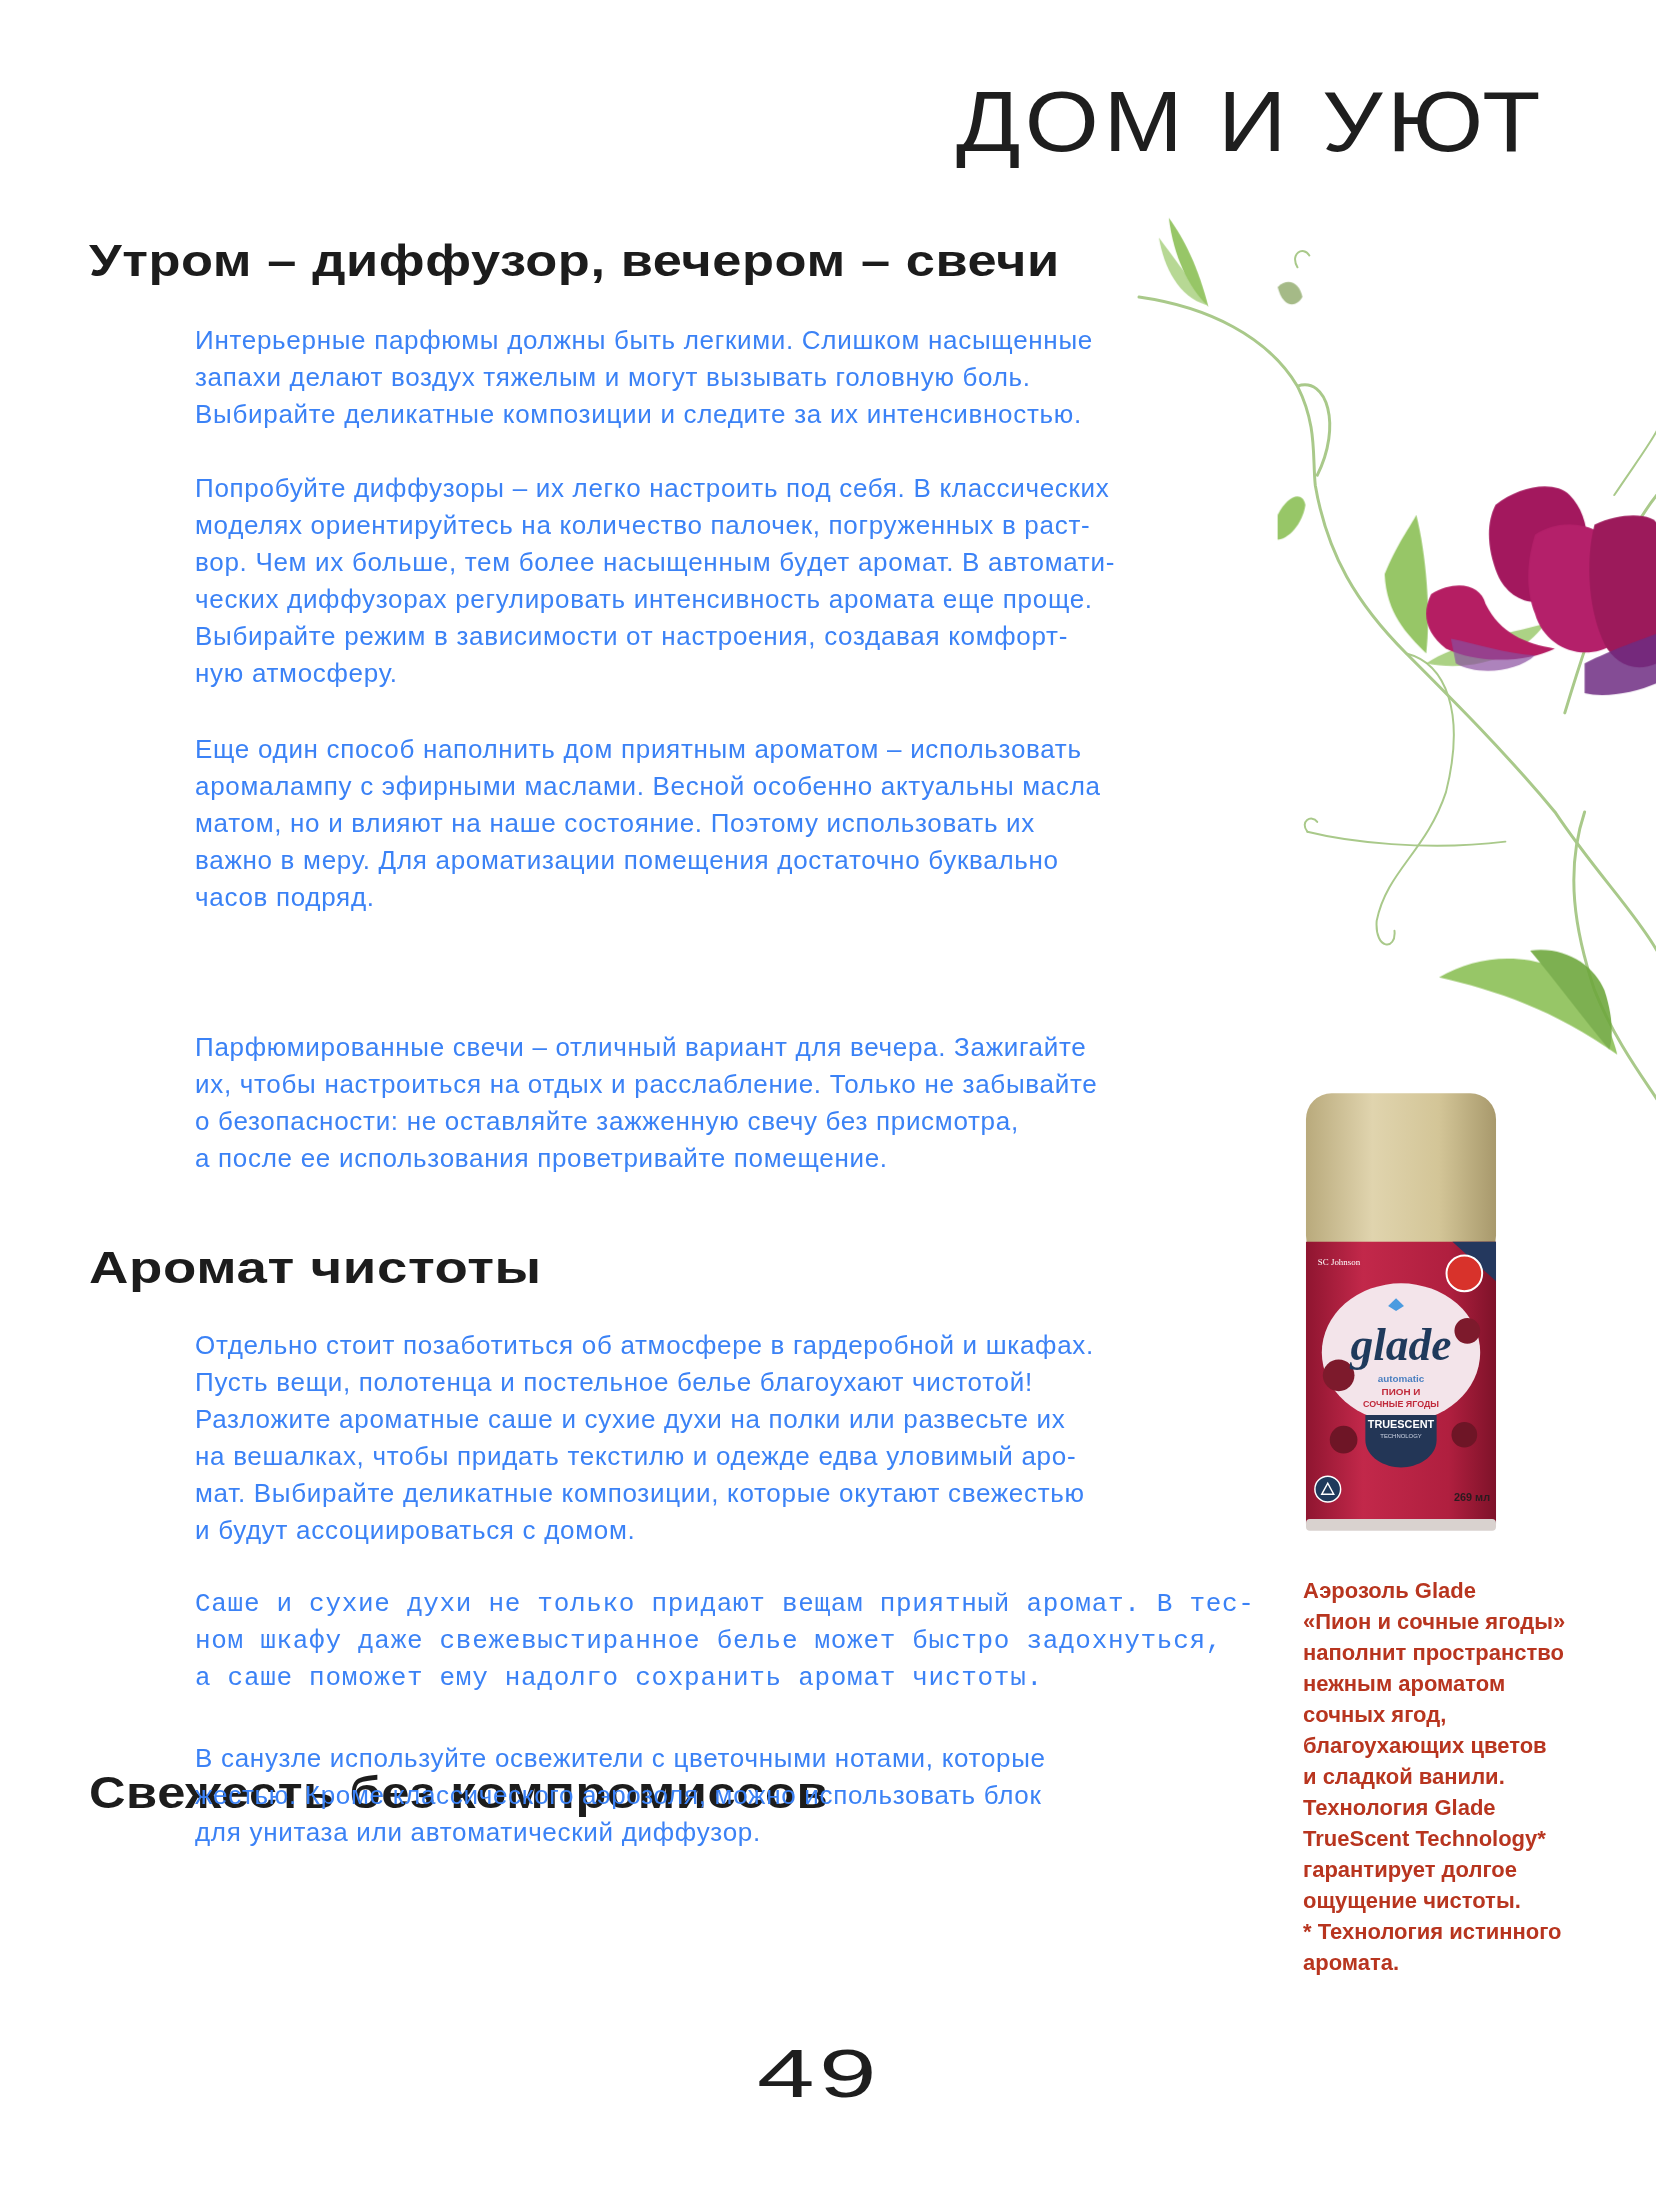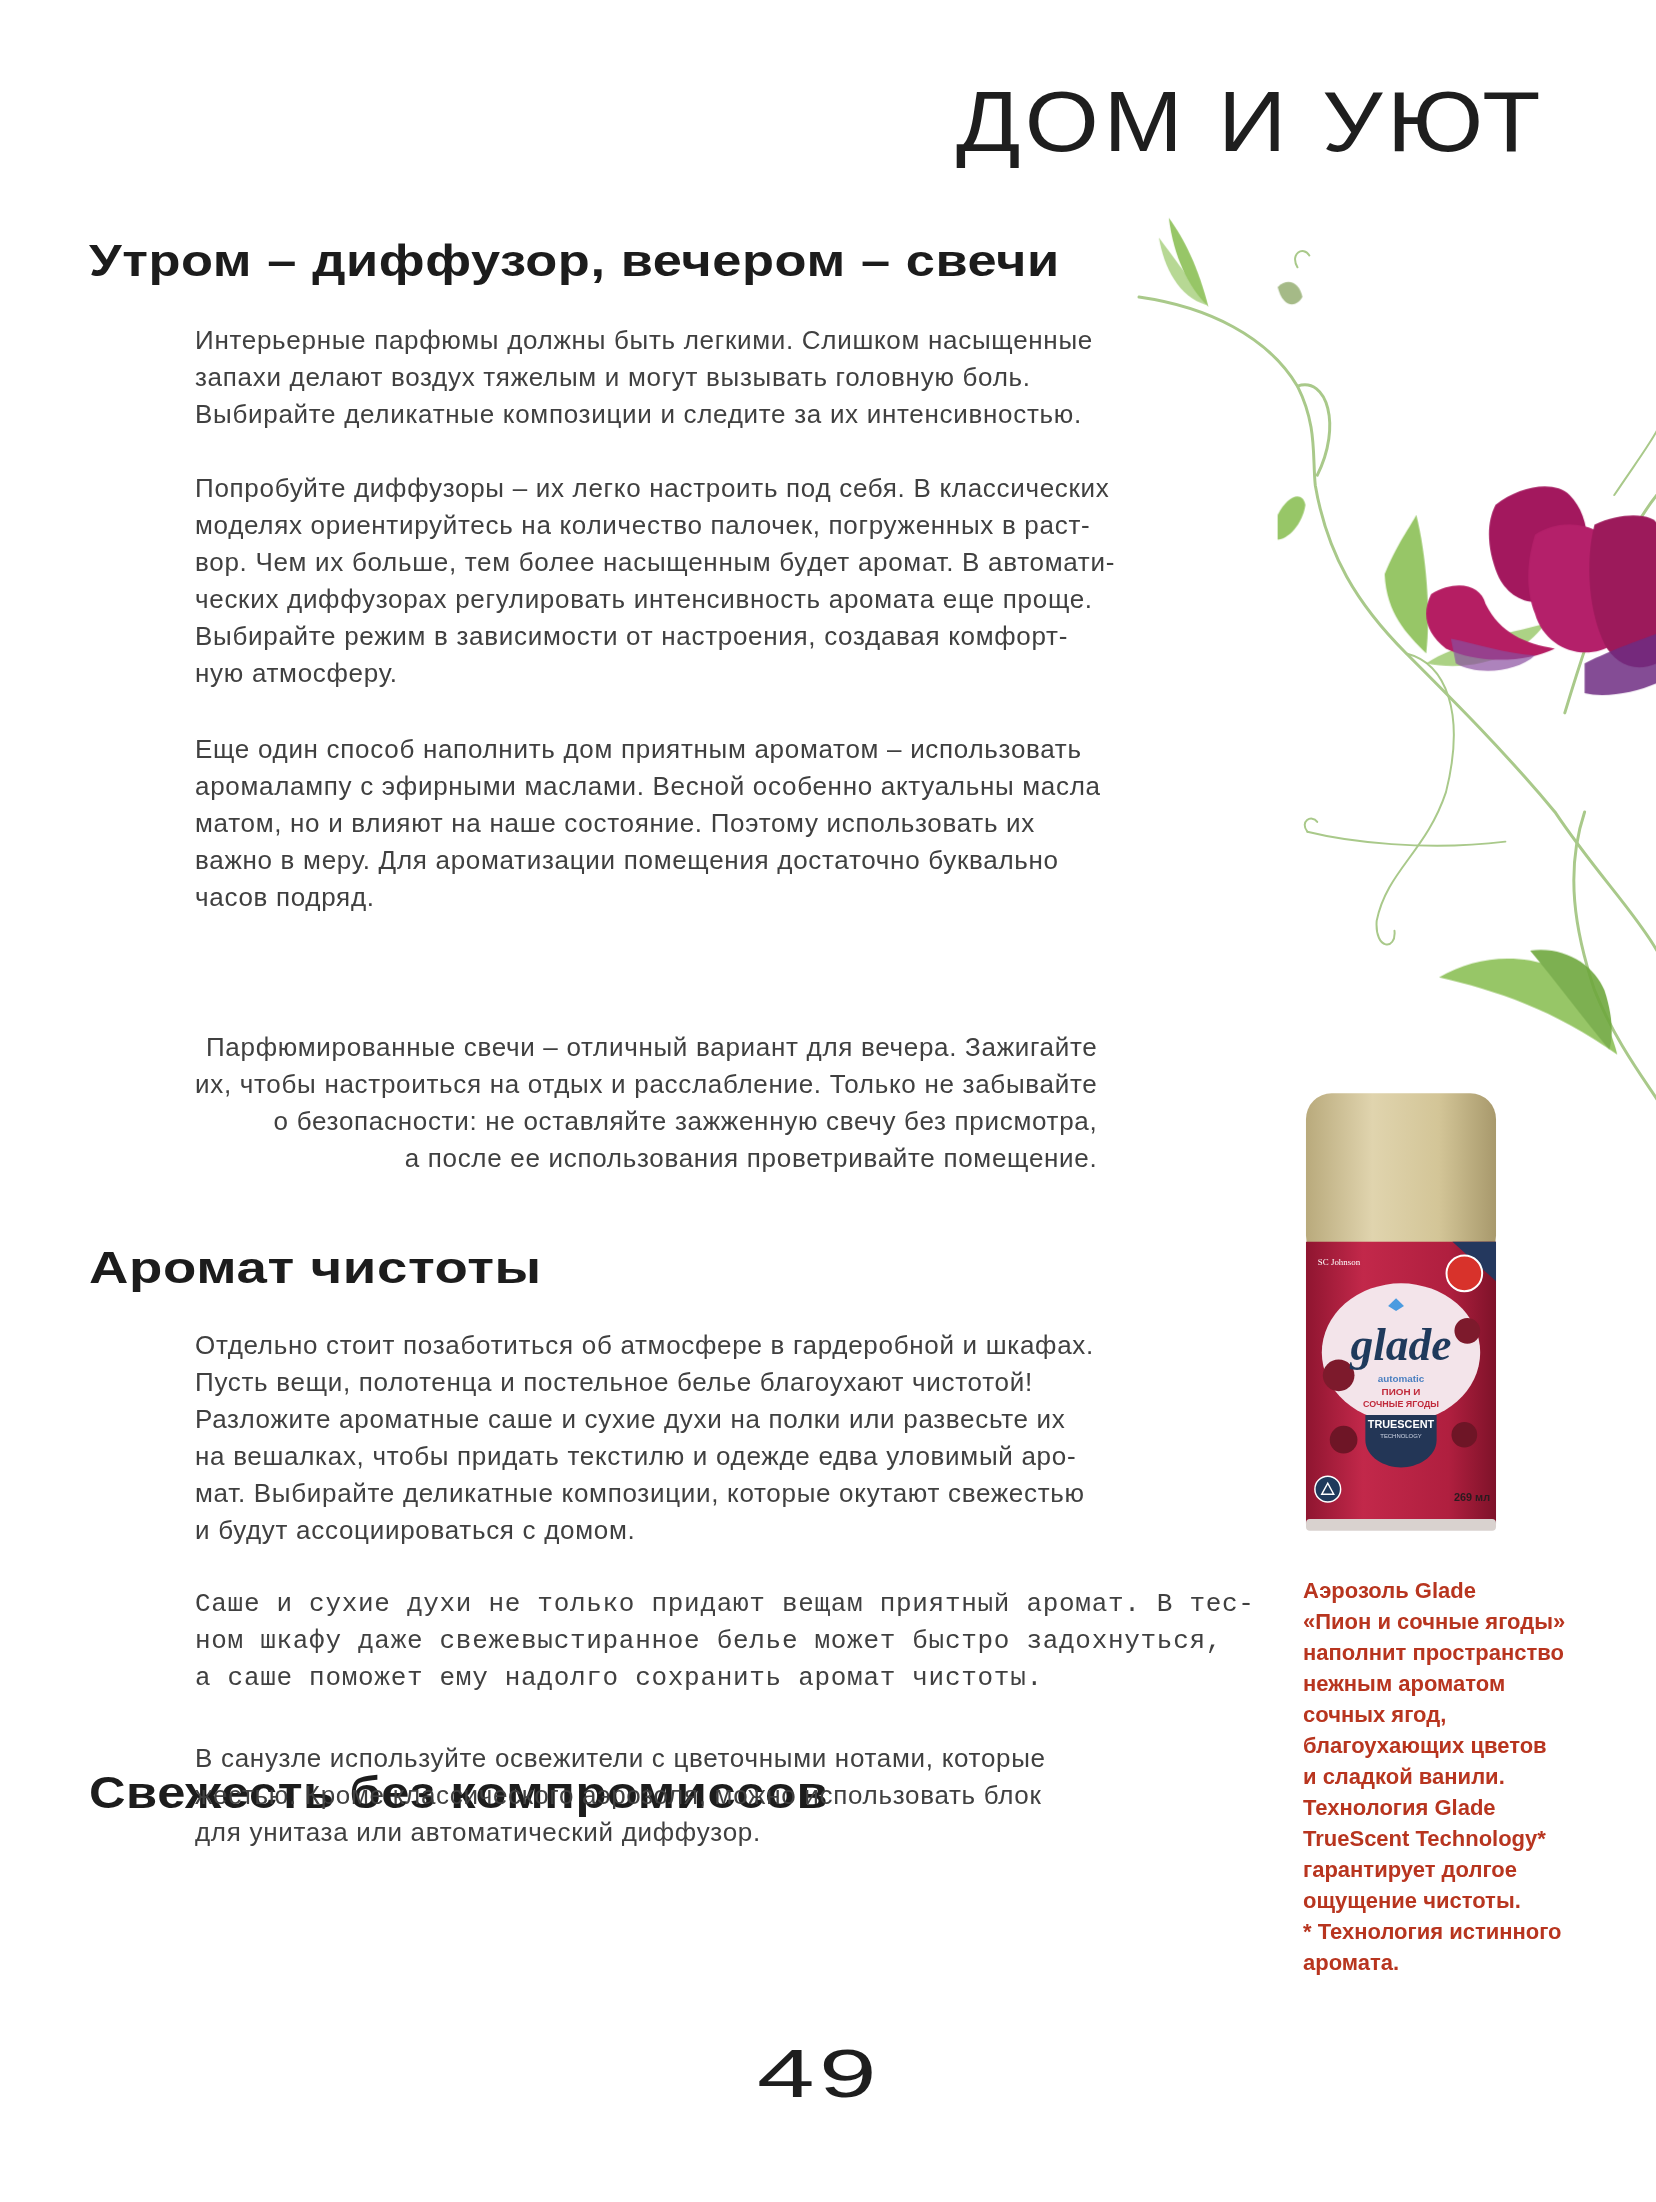--- a/index.html
+++ b/index.html
@@ -5,21 +5,21 @@
   html, body { margin:0; padding:0; background:#ffffff; }
   body { width:1656px; height:2203px; position:relative; overflow:hidden;
          font-family:"Liberation Sans", sans-serif; color:#222; }
   .section-title { position:absolute; left:89px; white-space:nowrap; margin:0;
          font-family:"Liberation Sans", sans-serif; font-weight:700; color:#1c1c1c;
          font-size:44px; letter-spacing:0.5px; transform-origin:left top; }
   .page-title { position:absolute; right:111px; top:73px; margin:0; font-weight:400;
          font-family:"Liberation Sans", sans-serif; font-size:85px; letter-spacing:4px;
          color:#1e1e1e; white-space:nowrap; transform-origin:right top; transform:scaleX(1.12); }
   .para { position:absolute; left:195px; margin:0; font-size:26px; line-height:37px;
-          color:#404040; letter-spacing:0.7px; }
+          color:#3b82f6; letter-spacing:0.7px; }
   .para .ln { display:block; white-space:nowrap; }
   .caption { position:absolute; left:1259px; top:1575px; margin:0; font-size:22px; line-height:31px;
           color:#b8351f; font-weight:700; }
   .caption .ln { display:block; white-space:nowrap;margin-left:44px; }
   .page-num { position:absolute; left:757px; top:2034px; margin:0; font-size:69px; color:#1e1e1e;
           transform-origin:left top; transform:scaleX(1.5); letter-spacing:3px; font-weight:400;}
   .product { position:absolute; left:1304px; top:1093px; width:194px; height:440px; }
   .flower { position:absolute; left:1129px; top:198px; width:528px; height:911px; }
 </style>
 </head>
@@ -84,21 +84,21 @@
 </p>
 
 <p class="para" style="top:731px;">
   <span class="ln">Еще один способ наполнить дом приятным ароматом – использовать</span>
   <span class="ln">аромалампу с эфирными маслами. Весной особенно актуальны масла</span>
   <span class="ln">матом, но и влияют на наше состояние. Поэтому использовать их</span>
   <span class="ln">важно в меру. Для ароматизации помещения достаточно буквально</span>
   <span class="ln">часов подряд.</span>
 </p>
 
-<p class="para" style="top:1029px;text-align:right;">
+<p class="para" style="top:1029px;">
   <span class="ln">Парфюмированные свечи – отличный вариант для вечера. Зажигайте</span>
   <span class="ln">их, чтобы настроиться на отдых и расслабление. Только не забывайте</span>
   <span class="ln">о безопасности: не оставляйте зажженную свечу без присмотра,</span>
   <span class="ln">а после ее использования проветривайте помещение.</span>
 </p>
 
 <h2 class="section-title" style="top:1243px; transform:scaleX(1.24);">Аромат чистоты</h2>
 
 <p class="para" style="top:1327px;">
   <span class="ln">Отдельно стоит позаботиться об атмосфере в гардеробной и шкафах.</span>

